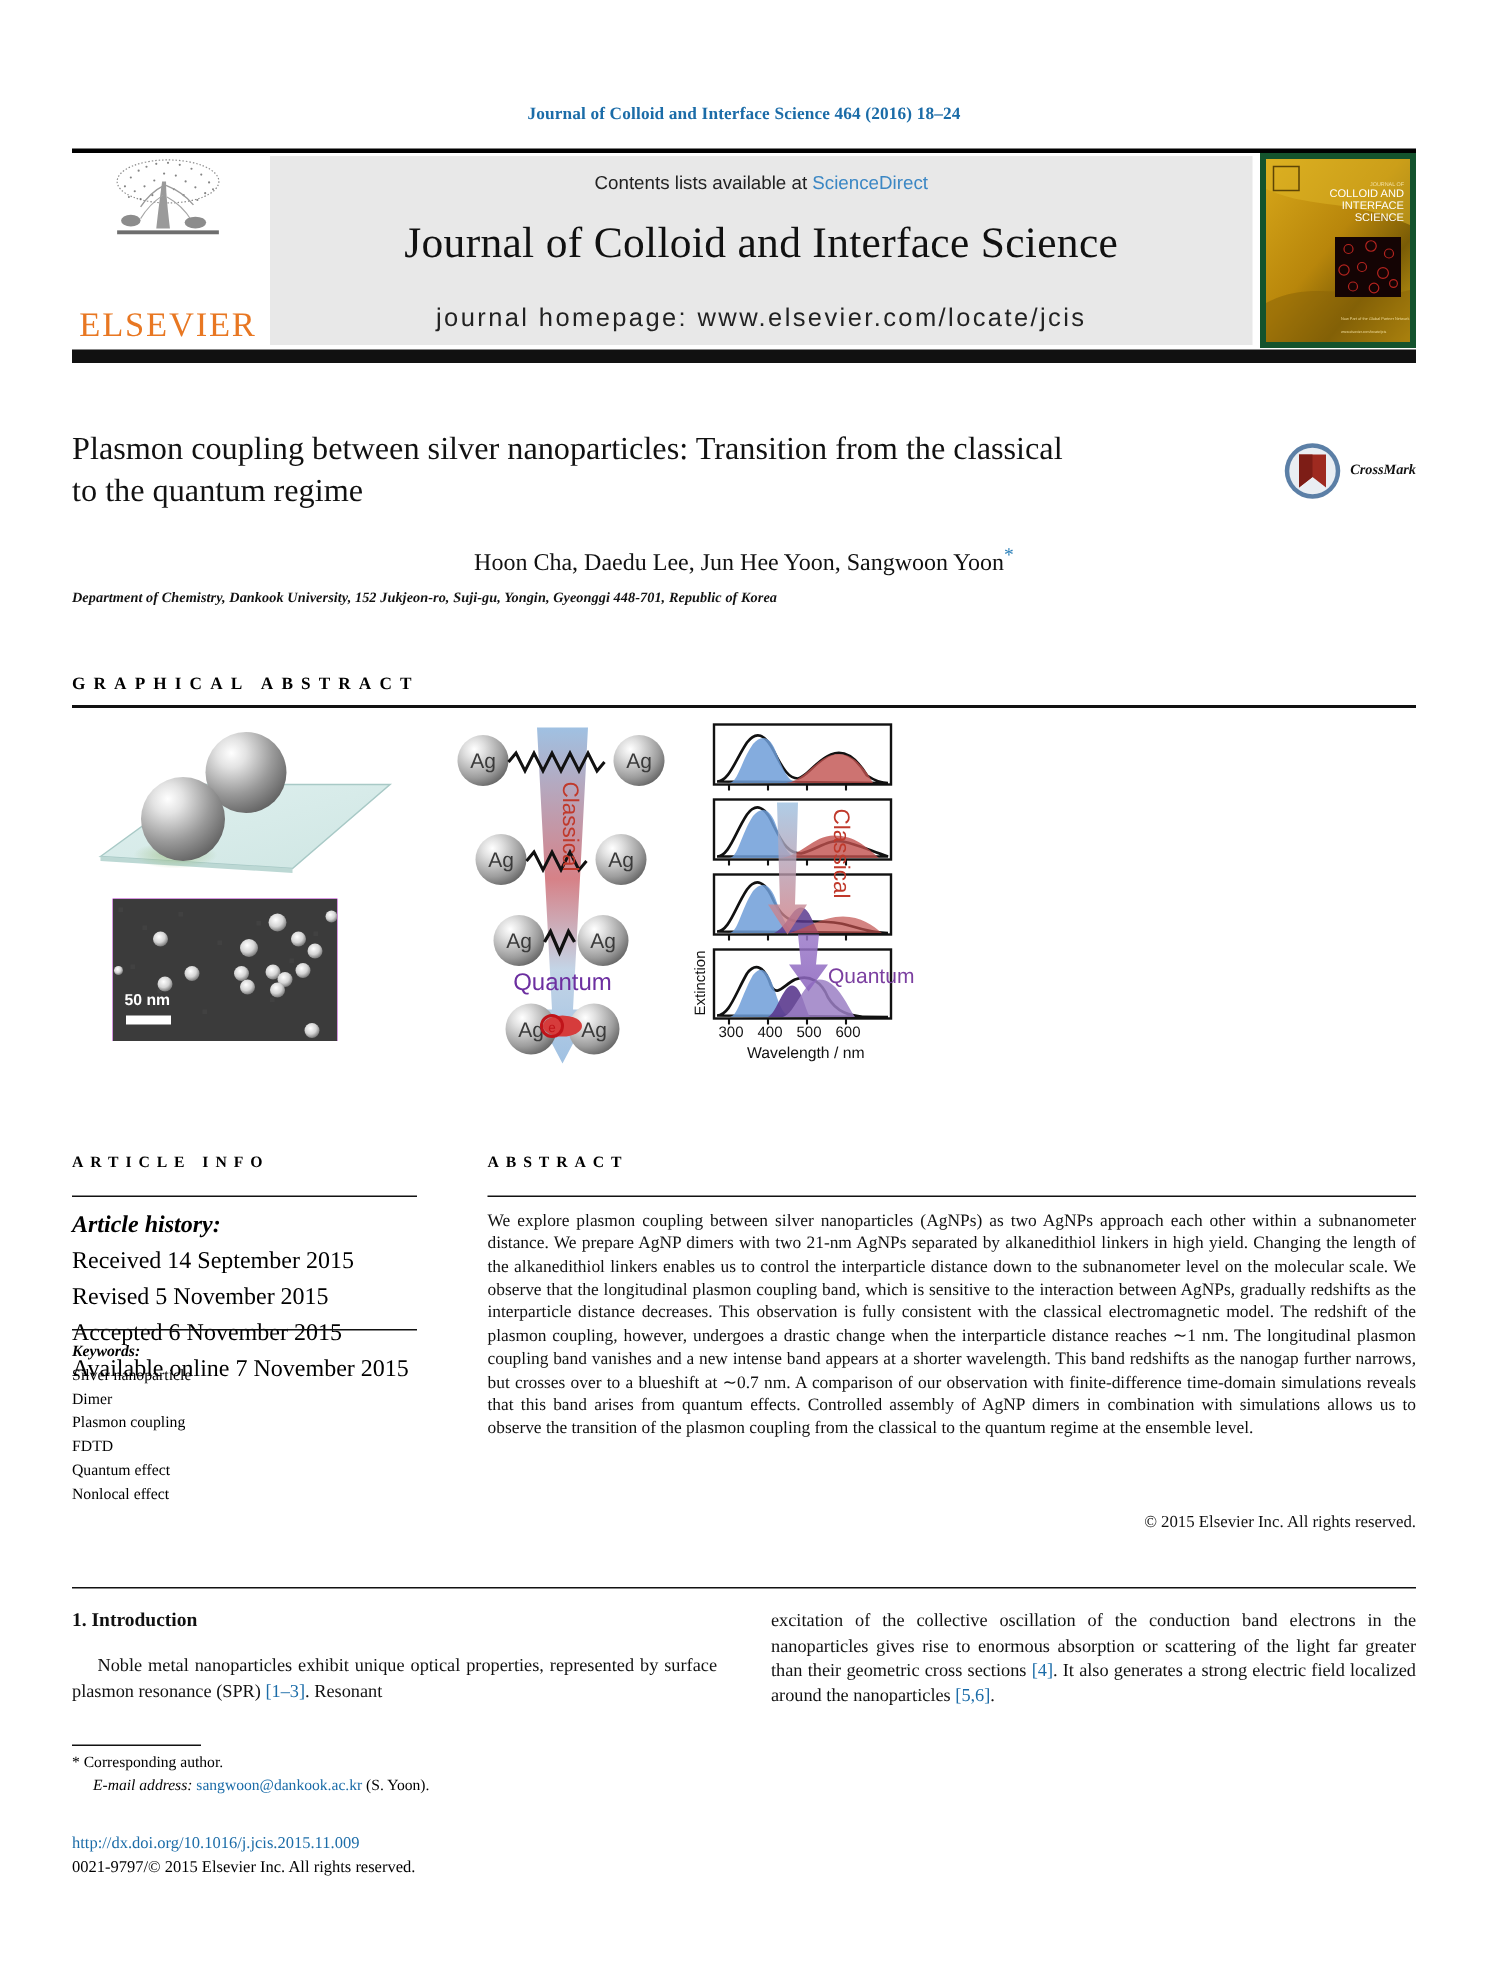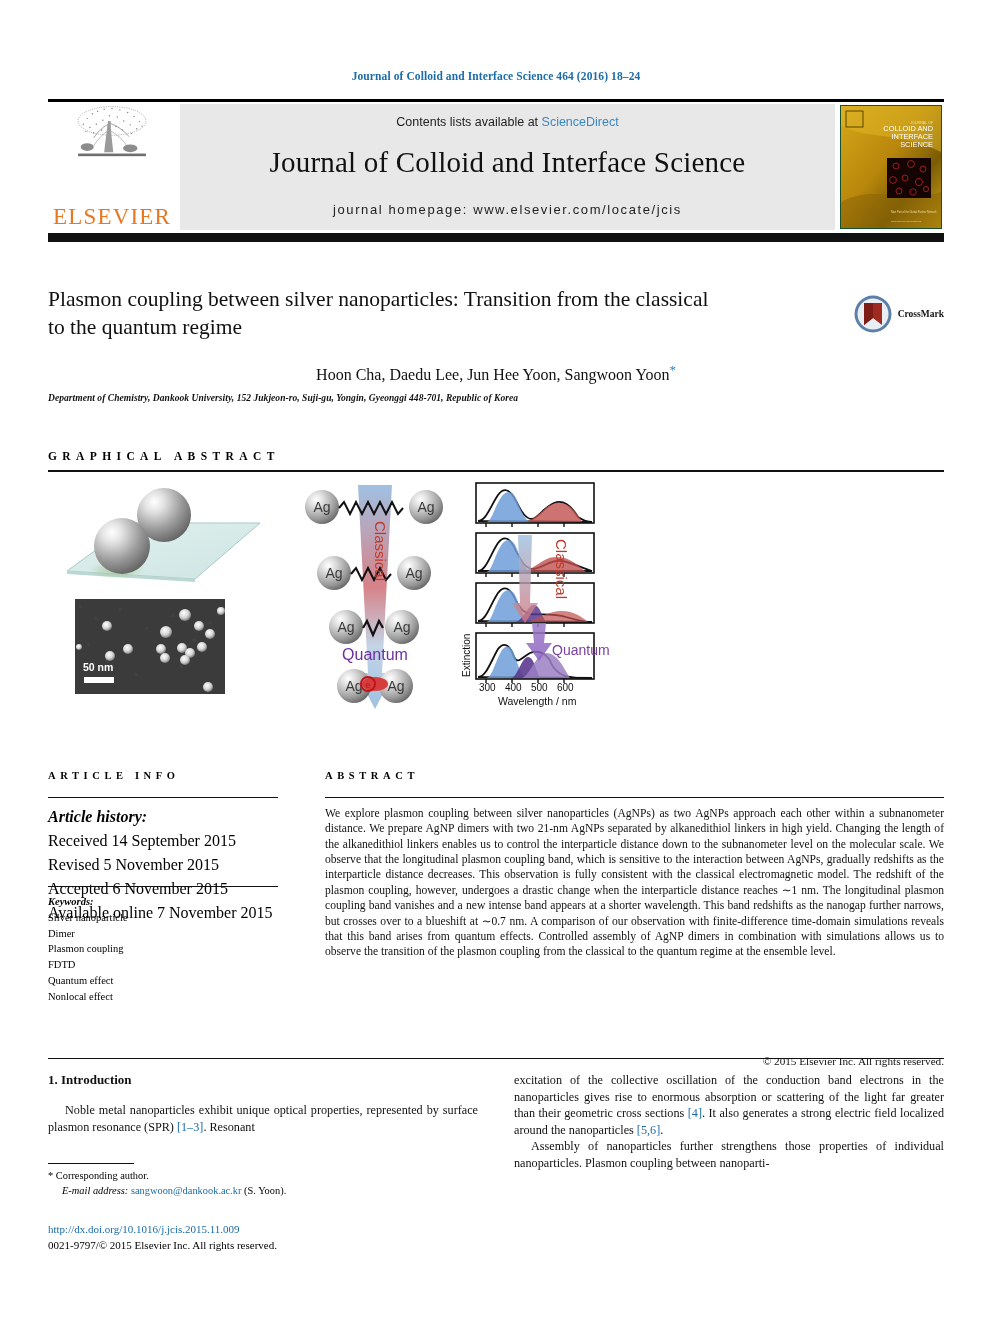--- a/index.html
+++ b/index.html
@@ -30,39 +30,39 @@
     margin-top:1px;
   }
   .mast-center{flex:1;background:#e8e8e8;margin-left:4px;margin-right:5px;position:relative;}
   .contents-line{text-align:center;padding-top:11px;font-size:12.5px;color:#222;font-family:"Liberation Sans",sans-serif;}
   .sd-link{color:#3b87c4;}
   .journal-title{
     text-align:center;font-size:29px;margin-top:17px;
     font-family:"Liberation Serif", serif;color:#111;letter-spacing:.2px;
   }
   .homepage{
-    text-align:center;margin-top:23px;font-size:13px;letter-spacing:1.6px;
+    text-align:center;margin-top:23px;font-size:17px;letter-spacing:1.6px;
     font-family:"Liberation Sans",sans-serif;color:#222;
   }
   .mast-cover{width:104px;display:flex;align-items:center;}
-  .cover-img{width:100px;height:122px;position:relative;overflow:hidden;border:1px solid #14532d;}
+  .cover-img{width:100px;height:122px;position:relative;overflow:hidden;border:4px solid #14532d;}
   .mast-rule-bot{height:9px;background:#111;width:100%;margin-top:3px;}
 
   
   .titleblock{position:absolute;left:48px;top:286px;width:896px;}
   .art-title{
     font-size:21.5px;line-height:1.28;font-family:"Liberation Serif",serif;
     color:#111;max-width:680px;
   }
   .authors{margin-top:21px;font-size:16px;color:#111;text-align:center;}
   .star{color:#2a7fb8;font-size:13px;vertical-align:super;}
   .affil{margin-top:9px;font-size:9.5px;font-style:italic;font-weight:bold;color:#111;letter-spacing:.05px;}
   .crossmark{position:absolute;right:0;top:8px;display:flex;align-items:center;gap:5px;}
   .cm-badge{width:40px;height:40px;}
-  .cm-text{font-size:9.5px;font-weight:bold;color:#111;font-family:"Liberation Serif",serif;}
+  .cm-text{font-size:9.5px;font-weight:bold;color:#111;font-family:"Liberation Serif",serif;font-style:italic;}
 
   
   .ga-head{
     position:absolute;left:48px;top:450px;font-size:11.5px;font-weight:bold;
     letter-spacing:5.4px;font-family:"Liberation Serif",serif;
   }
   .ga-rule{position:absolute;left:48px;top:470px;width:896px;height:1.6px;background:#111;}
   .ga-body{position:absolute;left:48px;top:475px;width:896px;height:262px;}
 
   .ga-fig1{position:absolute;left:7px;top:3px;width:210px;height:120px;}
@@ -86,21 +86,21 @@
   .info-col{position:absolute;left:48px;top:805px;width:235px;font-size:16px;line-height:1.5;}
   .info-label{font-style:italic;font-weight:bold;}
   .info-rule2{left:48px;top:886px;width:230px;}
   .kw-block{position:absolute;left:48px;top:894px;width:235px;font-size:10.5px;line-height:1.5;}
 
   .abstract{
     position:absolute;left:325px;top:806px;width:619px;
     font-size:11.6px;line-height:1.325;text-align:justify;color:#111;
   }
   .copyright{
-    position:absolute;left:325px;top:1009px;width:619px;text-align:right;font-size:11.2px;color:#111;margin-top:46px;
+    position:absolute;left:325px;top:1009px;width:619px;text-align:right;font-size:11.2px;color:#111;
   }
 
   
   .body-rule{left:48px;top:1058px;width:896px;height:1.3px;}
   .col-left{position:absolute;left:48px;top:1072px;width:430px;}
   .col-right{position:absolute;left:514px;top:1072px;width:430px;}
   .sec-title{font-size:13px;font-weight:bold;color:#111;}
   .para{font-size:12.2px;line-height:1.36;text-align:justify;color:#111;}
   .p-indent{text-indent:17px;}
   .ref{color:#1b6ca8;}
@@ -501,16 +501,15 @@
     <div class="link">http://dx.doi.org/10.1016/j.jcis.2015.11.009</div>
     <div>0021-9797/© 2015 Elsevier Inc. All rights reserved.</div>
   </div>
 
   <div class="col-right">
     <div class="para">
       <span>excitation of the collective oscillation of the conduction band electrons in the nanoparticles gives rise to enormous absorption or scattering of the light far greater than their geometric cross sections</span>
       <span class="ref">[4]</span><span>. It also generates a strong electric field localized around the nanoparticles</span>
       <span class="ref">[5,6]</span><span>.</span>
     </div>
-    <div class="para p-indent">Assembly of nanoparticles further strengthens those properties of individual nanoparticles. Plasmon coupling between nanoparti-</div>
   </div>
 
 </div>
 
 </body></html>

